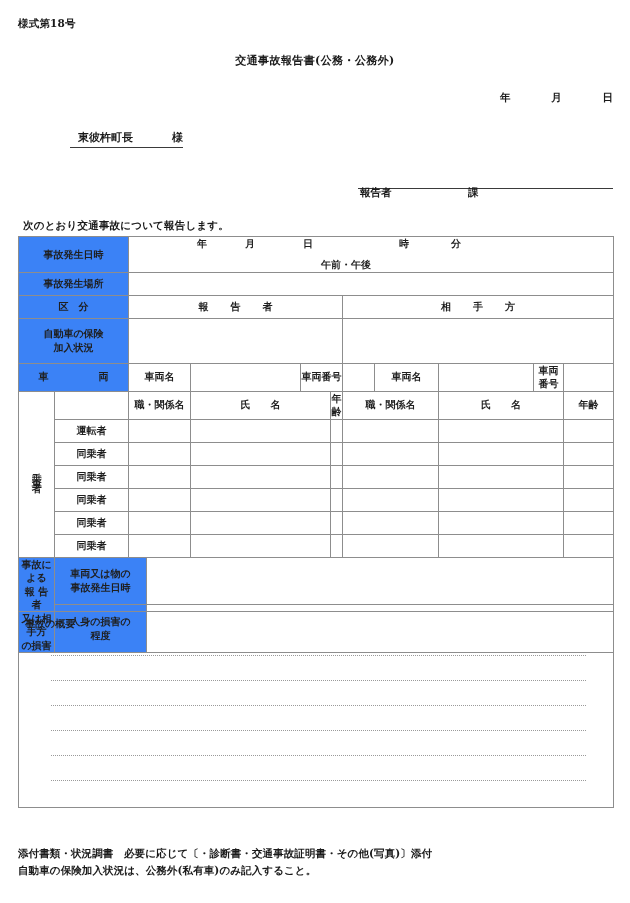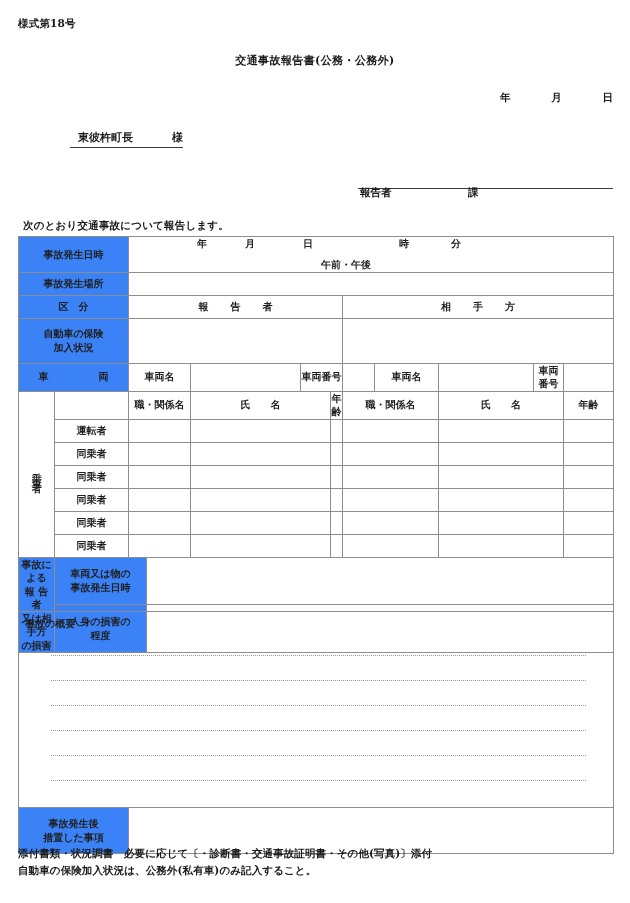--- a/index.html
+++ b/index.html
@@ -360,27 +360,20 @@
           <div class="rule"></div>
           <div class="rule"></div>
           <div class="rule"></div>
           <div class="rule"></div>
           <div class="rule"></div>
           <div class="rule"></div>
         </div>
       </td>
     </tr>
 
-    <tr>
-      <td class="lbl measures-lbl">
-        <div>事故発生後</div>
-        <div>措置した事項</div>
-      </td>
-      <td class="measures-lbl"></td>
-    </tr>
   </tbody>
     </table>
 
   <div class="footnotes">
     <div>添付書類・状況調書　必要に応じて〔・診断書・交通事故証明書・その他(写真)〕添付</div>
     <div>自動車の保険加入状況は、公務外(私有車)のみ記入すること。</div>
   </div>
 
 </div>
 

